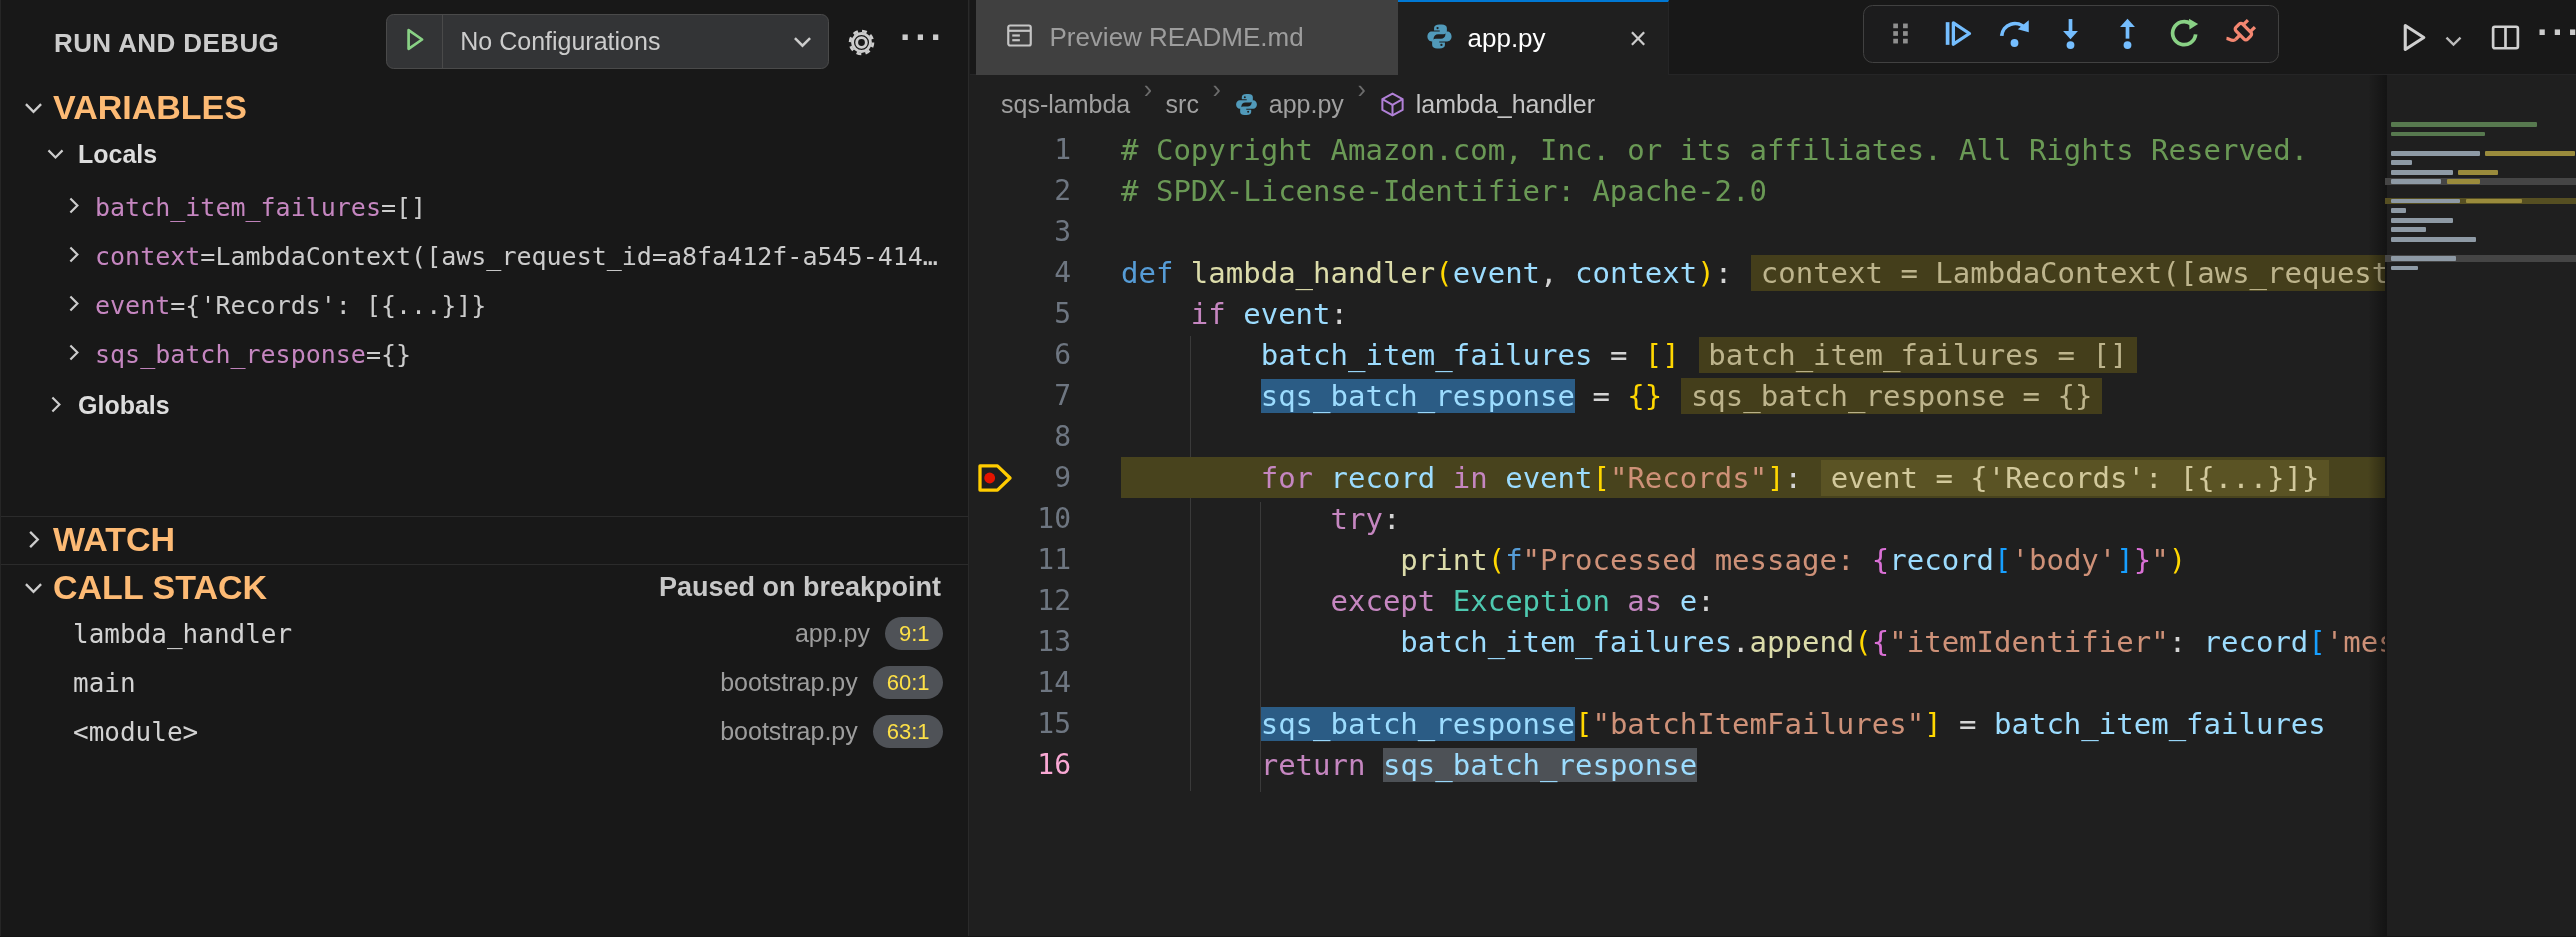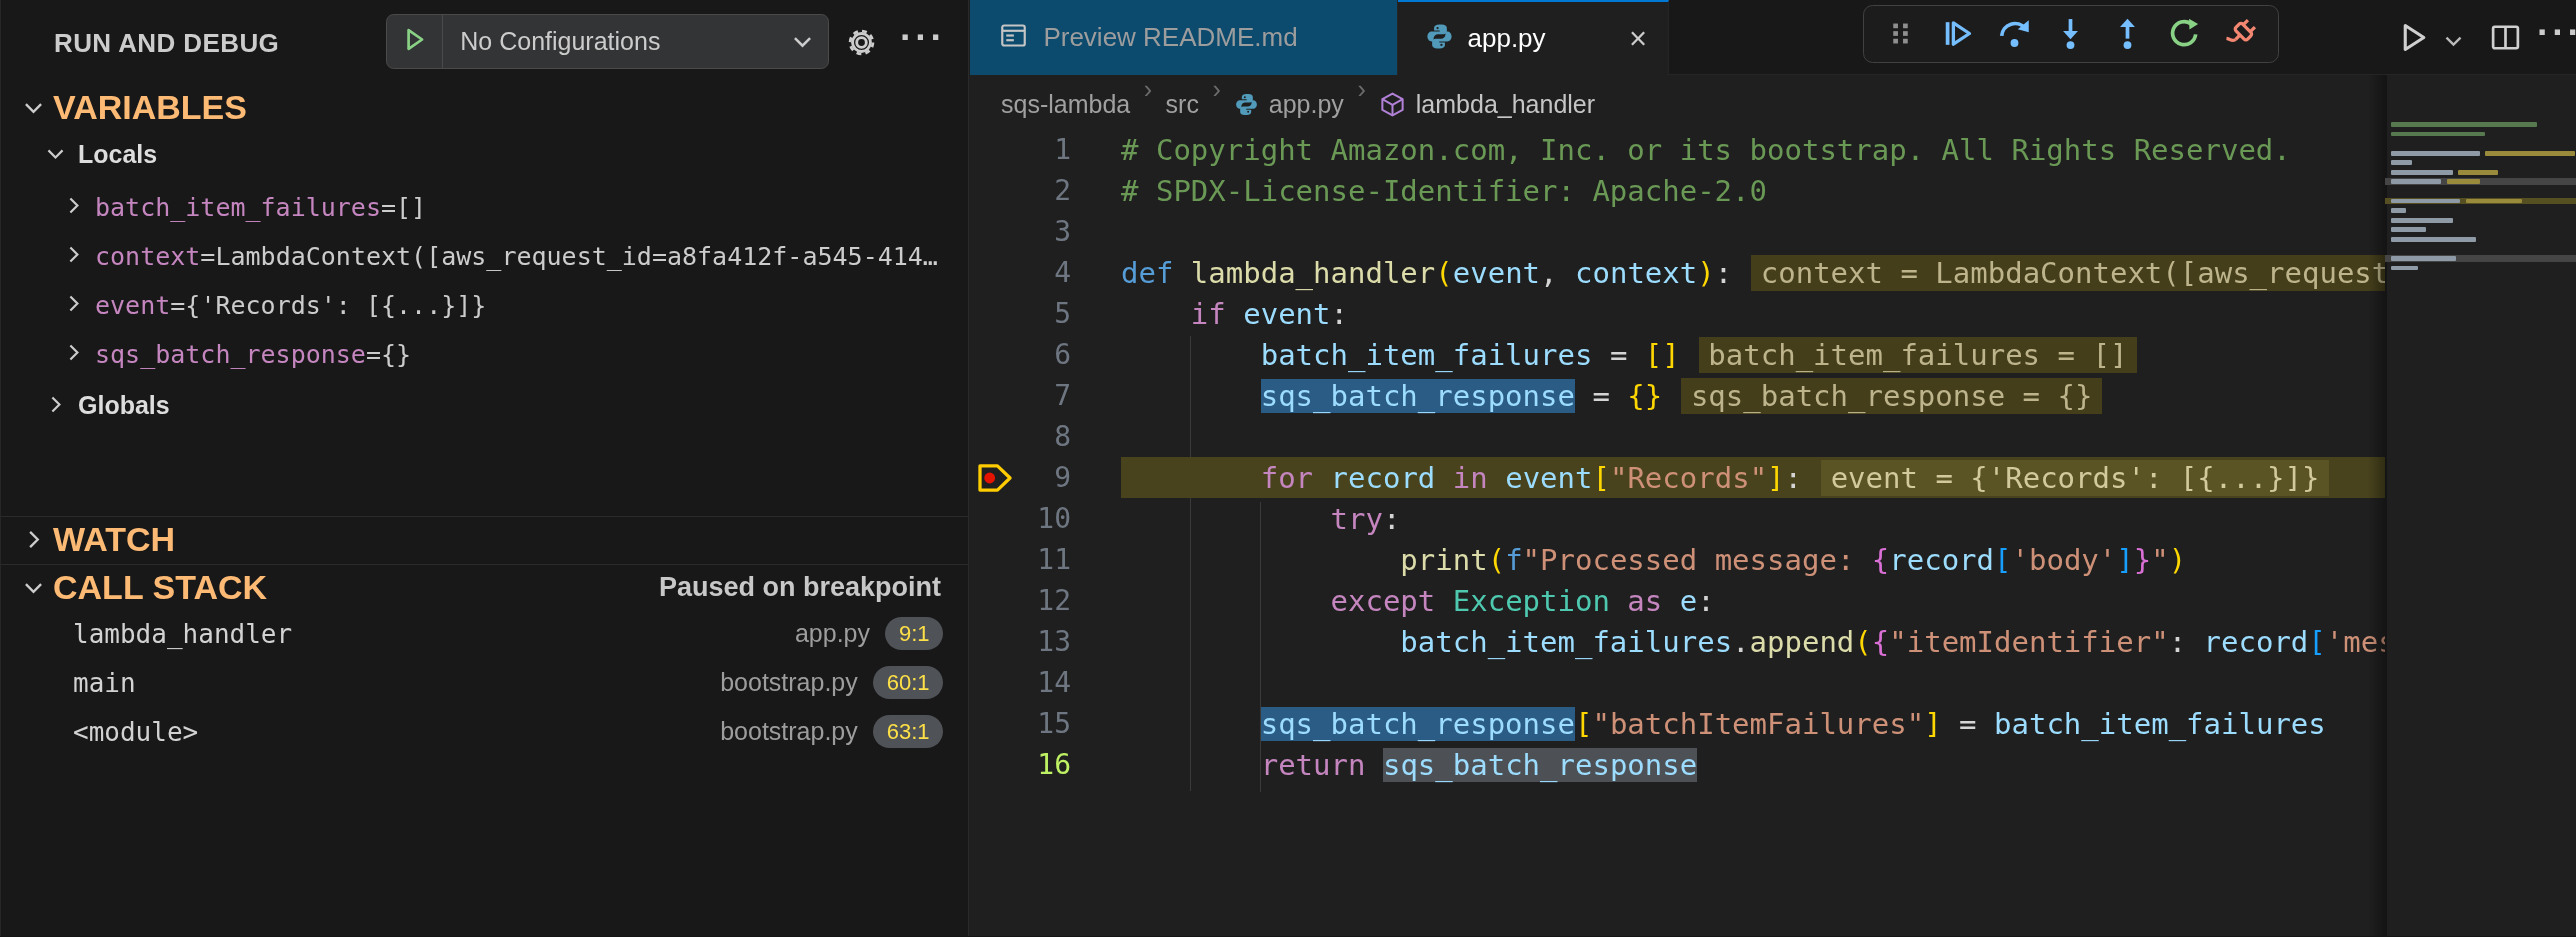--- a/index.html
+++ b/index.html
@@ -47,21 +47,21 @@
   .frame-name { font-family:"DejaVu Sans Mono", monospace; font-size:26px; color:#d2d2d2; flex:1; }
   .frame-file { font-size:25px; color:#9d9d9d; margin-right:15.4px; }
   .frame-badge { background:#4f5257; color:#fde047; border-radius:21px; padding:3.9px 13.5px;
                  font-size:22px; font-family:"Liberation Sans", sans-serif; }
 
   
   #editor { position:absolute; left:970px; top:0; width:1606px; height:938px; background:#1f1f1f; }
   #tabbar { position:absolute; left:0; top:0; width:100%; height:75px; background:#181818;
             border-bottom:1px solid #252526; }
   .tab { position:absolute; top:0; height:75px; display:flex; align-items:center; cursor:pointer; }
-  #tab-preview { left:0; width:428px; background:#0c4a6e; border-right:1px solid #252526;
+  #tab-preview { left:6px; width:428px; background:#404040; border-right:1px solid #252526;
                  color:#9d9d9d;text-align:right; }
   #tab-preview .tab-icon { margin:0 15.4px 0 29px; }
   #tab-app { left:428px; width:271px; background:#1f1f1f; border-top:2.9px solid #0078d4;
              border-right:1px solid #252526; color:#ffffff; }
   #tab-app .tab-icon { margin:0 13.5px 0 27px; }
   .tab-label { font-size:26px; white-space:nowrap; }
   .tab-close { margin-left:auto; margin-right:21px; font-size:31px; color:#cccccc; cursor:pointer; line-height:1;}
 
   #debug-toolbar { position:absolute; left:893px; top:4.8px; width:416px; height:58px;
                    background:#1c1c1d; border:1.9px solid #414141; border-radius:9.6px;
@@ -76,21 +76,21 @@
   #breadcrumb .crumb { display:flex; align-items:center; cursor:pointer; }
   #breadcrumb .sep { margin:0 13.5px; color:#6b6b6b; font-size:25px; }
   #breadcrumb .crumb .ico { margin-right:9.6px; display:flex; }
 
   #code { position:absolute; left:0; top:129px; width:1415px; height:789px; overflow:hidden;
           font-family:"DejaVu Sans Mono", monospace; font-size:29px; }
   .guide { position:absolute; width:1px; background:#3a3a3a; }
   .line { position:relative; height:41px; display:flex; align-items:center; }
   .gutter { width:151px; flex:0 0 151px; position:relative; height:100%; }
   .lnum { position:absolute; right:50px; top:0; line-height:41px; font-size:28px; color:#6e7681; }
-  .line.active-num .lnum { color:#bef264; }
+  .line.active-num .lnum { color:#f9a8d4; }
   .lbody { flex:1; height:100%; display:flex; align-items:center; white-space:pre; }
   .line.cur .lbody { background:#48431d; }
   .bp-arrow { position:absolute; left:5.8px; top:4.8px; }
   .hint { margin-left:19px; padding:1px 9.6px; background:#443e1b; color:#bdb48c; white-space:pre; }
   .line.cur .hint { background:#5a5324; color:#d2c99c; }
   
   .tc { color:#6a9955; } .tk { color:#c586c0; } .td { color:#569cd6; }
   .tf { color:#dcdcaa; } .tv { color:#9cdcfe; } .ts { color:#ce9178; }
   .tp { color:#d4d4d4; } .tt { color:#4ec9b0; }
   .tg { color:#ffd700; } .tm { color:#da70d6; } .tu { color:#179fff; }
@@ -377,21 +377,21 @@
   </div>
 
   <div id="code">
     <div class="guide" style="left:220px; top:207px; height:455px"></div>
     <div class="guide" style="left:290px; top:373px; height:290px"></div>
     <div id="code-lines">
         <div class="line">
           <div class="gutter">
             <span class="lnum">1</span>
           </div>
-          <div class="lbody"><span class="tc"># Copyright Amazon.com, Inc. or its bootstrap. All Rights Reserved.</span></div>
+          <div class="lbody"><span class="tc"># Copyright Amazon.com, Inc. or its affiliates. All Rights Reserved.</span></div>
         </div>
         <div class="line">
           <div class="gutter">
             <span class="lnum">2</span>
           </div>
           <div class="lbody"><span class="tc"># SPDX-License-Identifier: Apache-2.0</span></div>
         </div>
         <div class="line">
           <div class="gutter">
             <span class="lnum">3</span>

